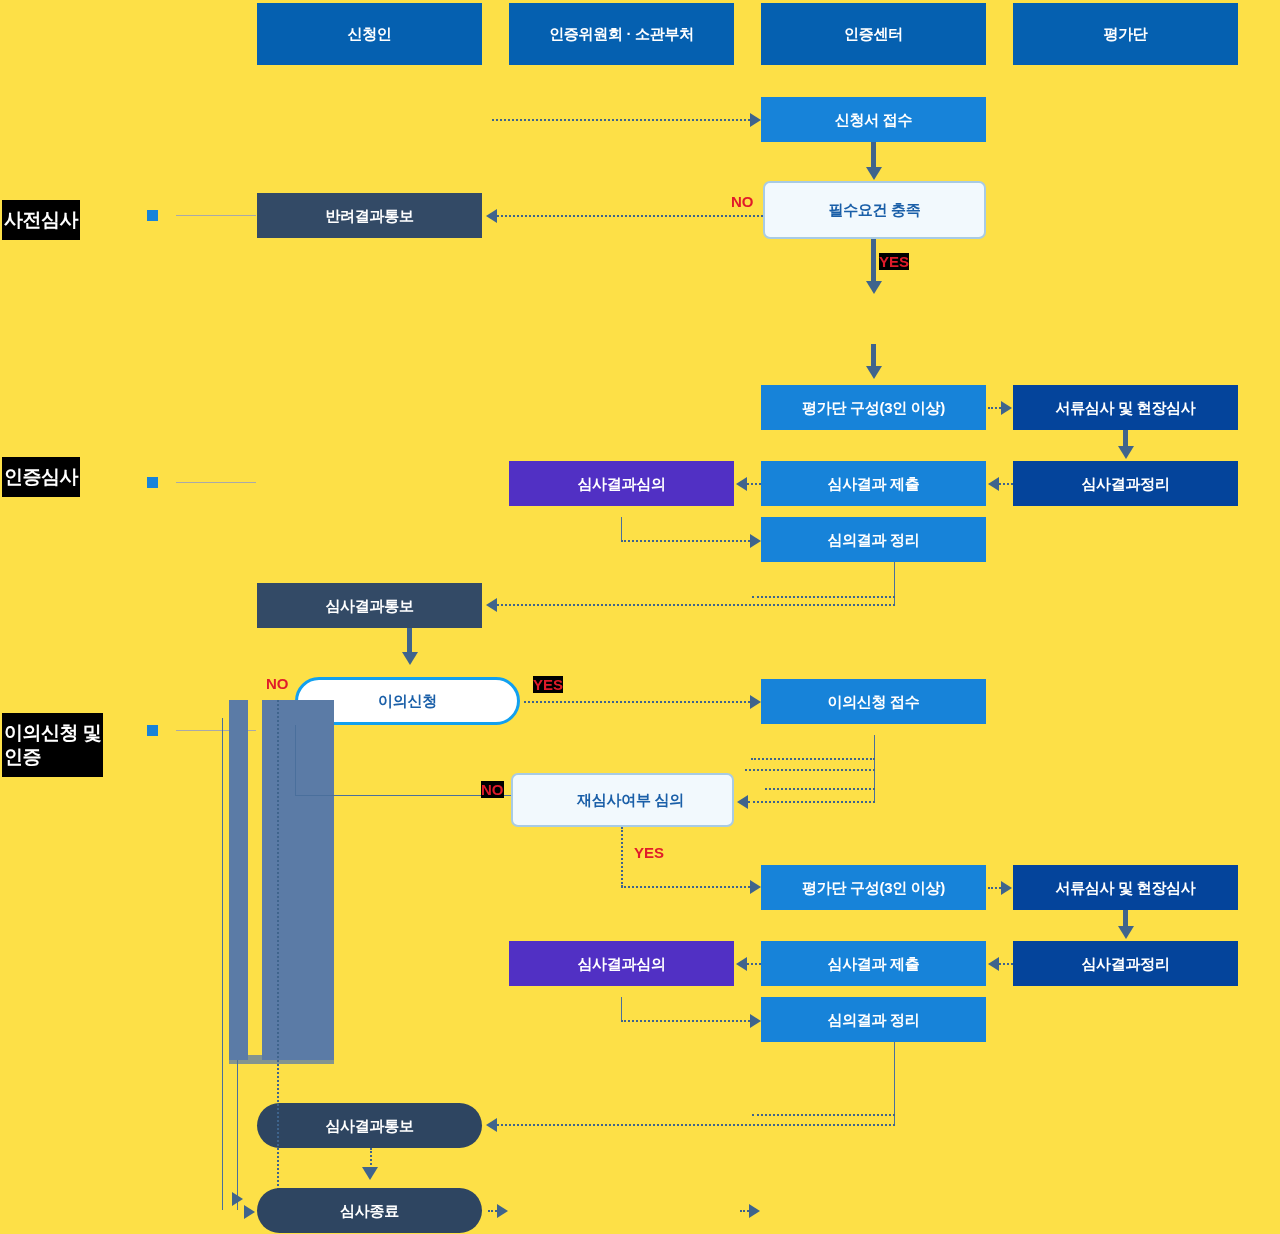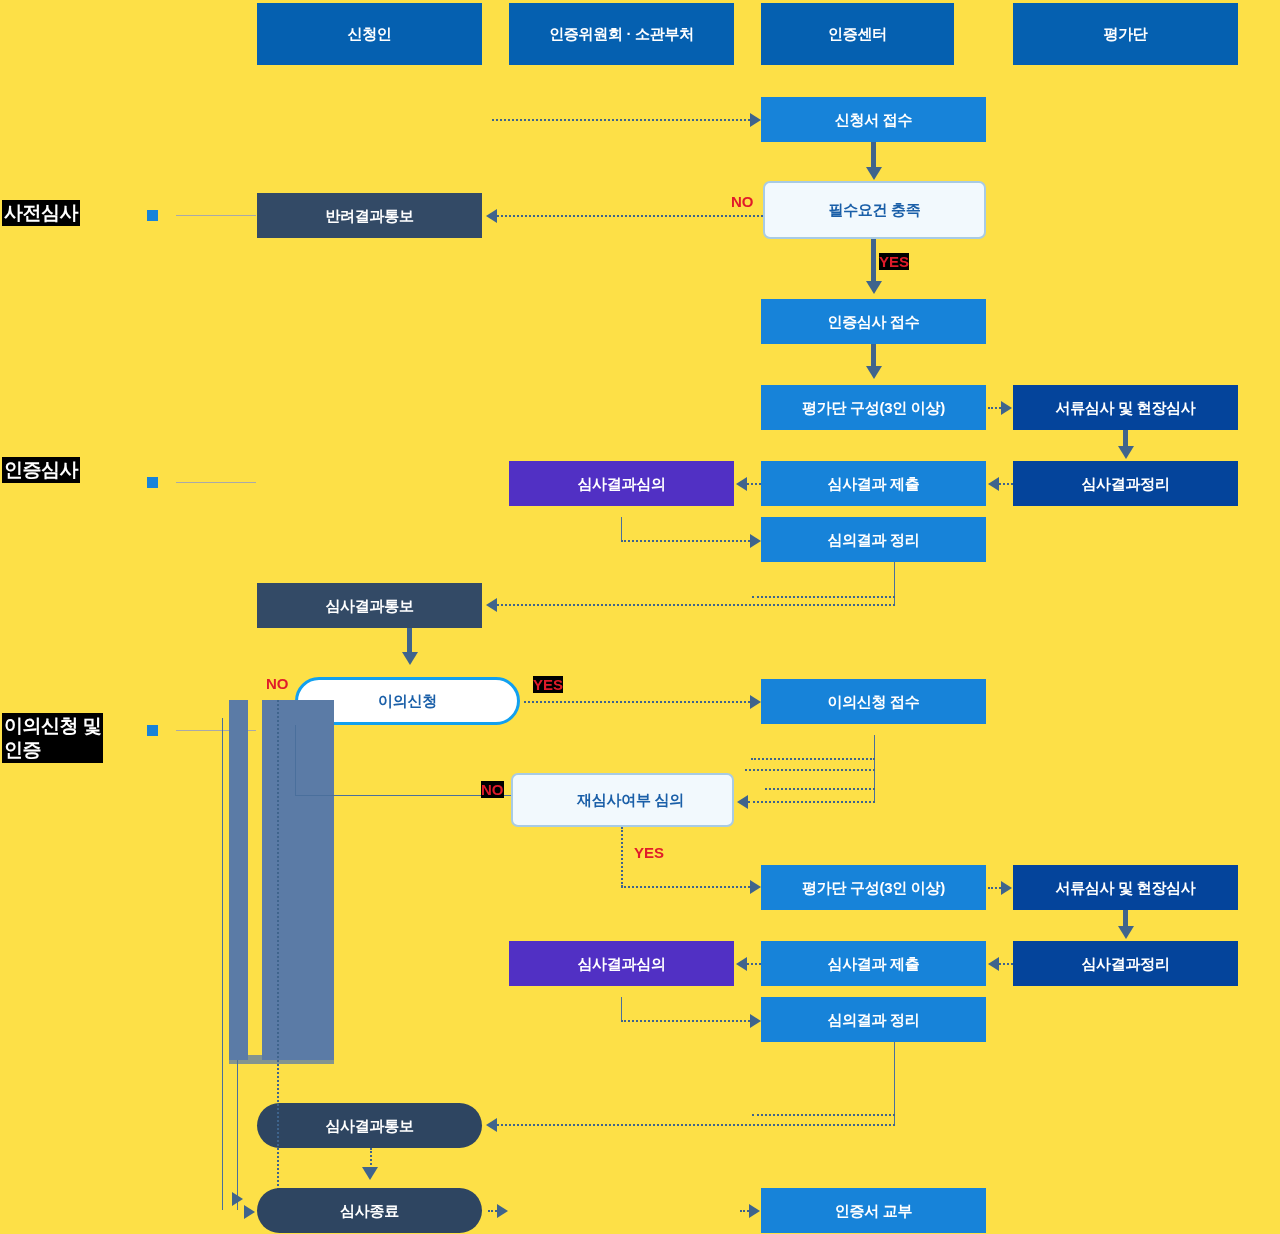--- a/index.html
+++ b/index.html
@@ -50,21 +50,21 @@
   }
   
   .sec-label{
     position:absolute;
     font-weight:bold;
     font-size:19px;
     letter-spacing:-0.5px;
     line-height:1.25;
     color:#ffffff;
     background:#000000;
-    padding:1px 2px;
+    padding:8px 2px;
     white-space:pre-line;
   }
   .sec-bullet{
     position:absolute;
     width:11px;height:11px;
     background:#1783d9;
   }
   .sec-rule{
     position:absolute;
     height:1px;
@@ -124,21 +124,21 @@
     background:#5b7ba6;
   }
 </style>
 </head>
 <body>
 
 <div id="stage">
 
   <div class="node c-header" style="left:257px;top:3px;width:225px;height:62px;">신청인</div>
   <div class="node c-header" style="left:509px;top:3px;width:225px;height:62px;">인증위원회 · 소관부처</div>
-  <div class="node c-header" style="left:761px;top:3px;width:193px;height:62px;text-align:center;">인증센터</div>
+  <div class="node c-header" style="left:761px;top:3px;width:225px;height:62px;text-align:center;">인증센터</div>
   <div class="node c-header" style="left:1013px;top:3px;width:225px;height:62px;">평가단</div>
 
   <div class="sec-label" style="left:2px;top:200px;">사전심사</div>
   <div class="sec-bullet" style="left:147px;top:210px;"></div>
   <div class="sec-rule" style="left:176px;top:215px;width:80px;"></div>
 
   <div class="sec-label" style="left:2px;top:457px;">인증심사</div>
   <div class="sec-bullet" style="left:147px;top:477px;"></div>
   <div class="sec-rule" style="left:176px;top:482px;width:80px;"></div>
 
@@ -158,21 +158,20 @@
 
   <div class="yn" style="left:731px;top:193px;">NO</div>
   <div class="ln ln-h-dot" style="left:497px;top:215px;width:266px;"></div>
   <div class="arr arr-l" style="left:486px;top:209px;"></div>
   <div class="node c-navy" style="left:257px;top:193px;width:225px;height:45px;">반려결과통보</div>
 
   <div class="yn sel" style="left:879px;top:253px;">YES</div>
   <div class="ln ln-v-thick" style="left:871px;top:239px;height:45px;"></div>
   <div class="arr arr-d" style="left:866px;top:281px;"></div>
 
-  <div class="node c-blue" style="left:761px;top:299px;width:225px;height:45px;">인증심사 접수</div>
   <div class="ln ln-v-thick" style="left:871px;top:344px;height:28px;"></div>
   <div class="arr arr-d" style="left:866px;top:366px;"></div>
 
   <div class="node c-blue" style="left:761px;top:385px;width:225px;height:45px;">평가단 구성(3인 이상)</div>
   <div class="ln ln-h-dot" style="left:988px;top:407px;width:13px;"></div>
   <div class="arr arr-r" style="left:1001px;top:401px;"></div>
   <div class="node c-darkblue" style="left:1013px;top:385px;width:225px;height:45px;">서류심사 및 현장심사</div>
 
   <div class="ln ln-v-thick" style="left:1123px;top:430px;height:20px;"></div>
   <div class="arr arr-d" style="left:1118px;top:446px;"></div>
@@ -273,15 +272,14 @@
   <div class="arr arr-r" style="left:232px;top:1192px;"></div>
   <div class="arr arr-r" style="left:244px;top:1205px;"></div>
 
   <div class="node c-navy-round" style="left:257px;top:1188px;width:225px;height:45px;">심사종료</div>
   <div class="ln ln-h-dot" style="left:488px;top:1210px;width:9px;"></div>
   <div class="arr arr-r" style="left:497px;top:1204px;"></div>
 
   <div class="ln ln-h-dot" style="left:740px;top:1210px;width:9px;"></div>
   <div class="arr arr-r" style="left:749px;top:1204px;"></div>
 
-  <div class="node c-blue" style="left:761px;top:1188px;width:225px;height:45px;">인증서 교부</div>
 
 </div>
 
 </body></html>

